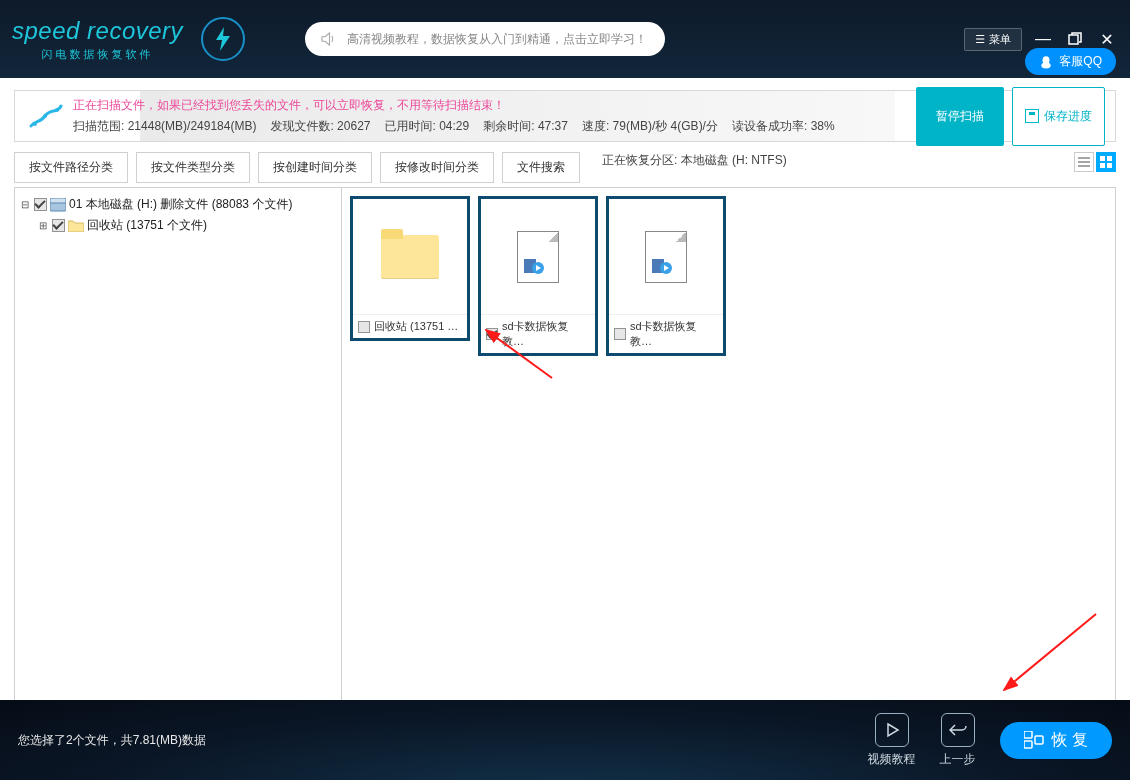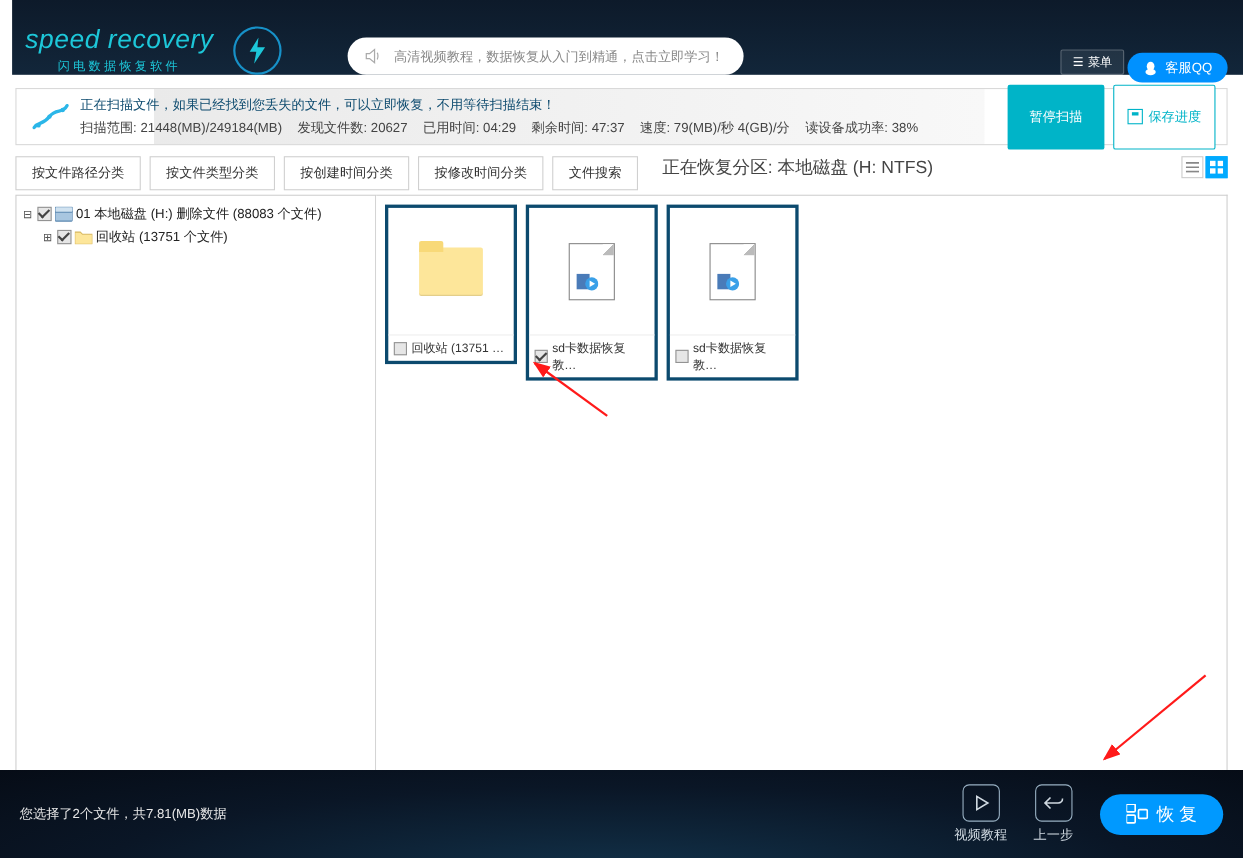--- a/index.html
+++ b/index.html
@@ -1,44 +1,44 @@
 <!DOCTYPE html>
 <html><head>
 <meta charset="utf-8">
 <style>
 * { margin: 0; padding: 0; box-sizing: border-box; font-family: "Microsoft YaHei", Arial, sans-serif; }
 body { width: 1130px; height: 780px; background: #fff; overflow: hidden; position: relative; }
 
-.titlebar { height: 68px; background: linear-gradient(180deg, #0d1a2a 0%, #12263a 100%); display: flex; align-items: flex-end; padding: 0 12px; position: relative; margin-left: 11px; }
+.titlebar { height: 78px; background: linear-gradient(180deg, #0d1a2a 0%, #12263a 100%); display: flex; align-items: center; padding: 0 12px; position: relative; }
 .logo-area { display: flex; align-items: center; gap: 8px; }
 .logo-text { font-style: italic; font-weight: 300; font-size: 24px; color: #1dc7d9; letter-spacing: 0.5px; }
 .logo-sub { font-size: 11px; color: #1dc7d9; text-align: center; margin-top: 2px; letter-spacing: 3px; }
 .logo-badge { width: 44px; height: 44px; border: 2px solid #1791c8; border-radius: 50%; display: flex; align-items: center; justify-content: center; margin-left: 10px; }
 .notice-bar { flex: 1; height: 34px; background: #fff; border-radius: 17px; margin: 0 40px 0 60px; display: flex; align-items: center; padding: 0 14px; color: #888; font-size: 12px; gap: 10px; max-width: 360px; }
 .titlebar-right { margin-left: auto; display: flex; align-items: center; gap: 10px; }
 .menu-btn { background: rgba(255,255,255,0.08); border: 1px solid rgba(255,255,255,0.25); color: #fff; font-size: 11px; padding: 3px 10px; border-radius: 2px; display: flex; align-items: center; gap: 4px; }
 .win-ctrl { color: #fff; width: 22px; height: 22px; display: flex; align-items: center; justify-content: center; cursor: pointer; font-size: 16px; }
 .qq-btn { position: absolute; top: 48px; right: 14px; background: #0091ff; color: #fff; font-size: 12px; padding: 5px 14px; border-radius: 14px; display: flex; align-items: center; gap: 6px; }
 
 .scan-panel { margin: 12px 14px 0; background: #fff; border: 1px solid #d9d9d9; height: 52px; display: flex; align-items: center; padding: 0 10px; position: relative; }
 .scan-icon { width: 40px; height: 40px; display: flex; align-items: center; justify-content: center; }
 .scan-info { flex: 1; margin-left: 8px; position: relative; }
-.scan-msg { font-size: 12px; color: #0c4a6e; margin-bottom: 4px; }
+.scan-msg { font-size: 12px; color: #ec4899; margin-bottom: 4px; }
 .scan-stats { font-size: 12px; color: #444; display: flex; gap: 14px; flex-wrap: wrap; position: relative; z-index: 1; }
 .progress-fade { position: absolute; top: 0; left: 50px; right: 220px; height: 100%; background: linear-gradient(90deg, transparent 0%, transparent 9%, rgba(220,220,220,0.6) 9%, rgba(220,220,220,0.2) 100%); pointer-events: none; }
 .scan-btns { display: flex; gap: 8px; z-index: 1; justify-content: center; }
 .btn-pause { background: #00b4c8; color: #fff; border: none; font-size: 12px; padding: 8px 20px; border-radius: 2px; cursor: pointer; }
 .btn-save { background: #fff; color: #00b4c8; border: 1px solid #00b4c8; font-size: 12px; padding: 20px 12px; border-radius: 2px; cursor: pointer; display: flex; align-items: center; gap: 5px; }
 .save-icon { width: 14px; height: 14px; border: 1px solid #00b4c8; display: inline-block; position: relative; }
 .save-icon::after { content: ""; position: absolute; top: 2px; left: 3px; width: 6px; height: 3px; background: #00b4c8; }
 
 .tabs-row { margin: 10px 14px 0; display: flex; gap: 8px; }
 .tab { background: #fff; border: 1px solid #d0d0d0; font-size: 12px; color: #333; padding: 6px 14px; cursor: pointer; }
 .tab.active { background: #fff; color: #333; }
-.partition-label { font-size: 16px; color: #444; margin-left: 14px; }
+.partition-label { font-size: 12px; color: #444; margin-left: 14px; }
 .view-switch { margin-left: auto; display: flex; gap: 2px; }
 .view-btn { width: 20px; height: 20px; border: 1px solid #ccc; background: #fff; cursor: pointer; display: flex; align-items: center; justify-content: center; }
 .view-btn.active { background: #00aaff; border-color: #00aaff; }
 
 .content { display: flex; margin: 4px 14px 0; height: 528px; }
 .tree-panel { width: 328px; border: 1px solid #d0d0d0; background: #fff; padding: 6px 4px; font-size: 12px; color: #222; }
 .tree-row { display: flex; align-items: center; gap: 3px; padding: 2px 2px; }
 .tree-row .expander { width: 10px; color: #555; cursor: pointer; font-size: 10px; }
 .tree-row.indent { padding-left: 20px; }
 .chk { width: 13px; height: 13px; border: 1px solid #939393; background: #e6e6e6; display: inline-block; position: relative; flex-shrink: 0; }

